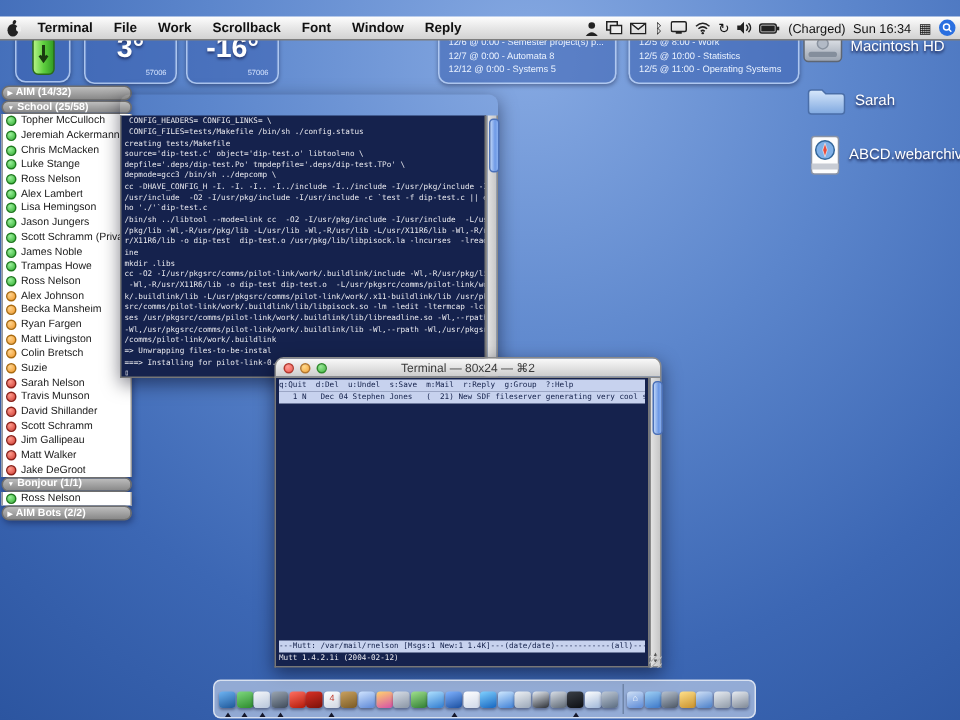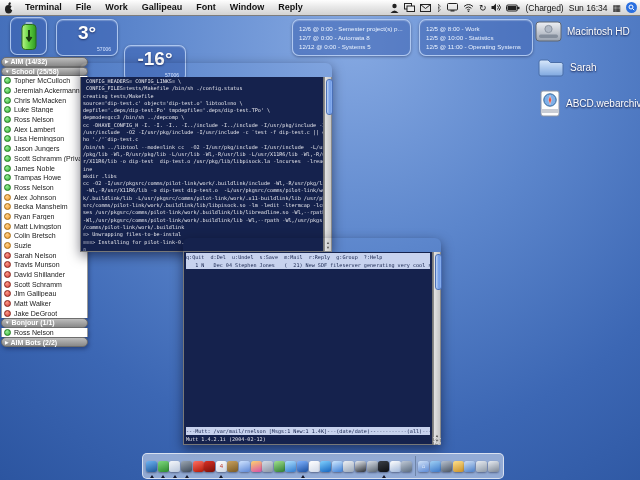--- a/index.html
+++ b/index.html
@@ -2,38 +2,38 @@
 <html><head>
 <meta charset="utf-8">
 <style>
   html,body{margin:0;padding:0;}
   body{width:640px;height:480px;overflow:hidden;position:relative;
        font-family:"Liberation Sans",sans-serif;-webkit-font-smoothing:antialiased;}
   .desktop{position:absolute;inset:0;
        background:radial-gradient(circle at 55% 8%, #86a9e2 0%, #5c86cc 38%, #3c67b4 72%, #2c55a0 100%);}
 
   
-  .menubar{position:absolute;top:0;left:0;right:0;height:15px;z-index:40;
+  .menubar{position:absolute;top:11px;left:0;right:0;height:15px;z-index:40;
        background:linear-gradient(#fefefe,#e9e9e9 45%,#d2d2d2);border-bottom:1px solid #7d7d7d;
        display:flex;align-items:center;font-size:9px;color:#111;text-align:center;}
   .apple{width:18px;display:flex;justify-content:center;align-items:center;}
   .menu-item{padding:0 7px;line-height:15px;font-weight:bold;}
   .menu-item.app-menu{font-weight:bold;}
   .menu-status{margin-left:auto;display:flex;align-items:center;gap:5px;padding-right:3px;}
   .mb-ico{display:flex;align-items:center;justify-content:center;}
   .mb-txt{font-size:8.5px;color:#111;}
   .spotlight{width:11px;height:11px;border-radius:50%;background:#2a6fe0;display:flex;align-items:center;justify-content:center;}
 
   
   .widget{position:absolute;z-index:2;background:rgba(58,96,176,0.55);
        border:1px solid rgba(205,225,255,0.75);border-radius:7px;color:#fff;box-sizing:border-box;
        box-shadow:inset 0 1px 1px rgba(255,255,255,0.25), 0 1px 3px rgba(0,0,30,0.35);}
   .w-batt{left:10px;top:17px;width:37px;height:38px;display:flex;align-items:center;justify-content:center;}
   .w-temp1{left:56px;top:19px;width:62px;height:37px;}
-  .w-temp2{left:124px;top:19px;width:62px;height:37px;margin-top:26px;}
+  .w-temp2{left:124px;top:19px;width:62px;height:37px;}
   .w-date{left:192px;top:19px;width:91px;height:37px;display:flex;align-items:center;justify-content:center;}
   .w-sched1{left:292px;top:19px;width:119px;height:37px;padding:4px 6px;}
   .w-sched2{left:419px;top:19px;width:114px;height:37px;padding:4px 6px;}
   .temp{font-size:19px;font-weight:bold;text-align:center;margin-top:2px;text-shadow:0 1px 2px rgba(0,0,40,0.55);}
   .station{position:absolute;right:6px;bottom:3px;font-size:5px;color:#d6e4ff;}
   .bigdate{font-size:19px;font-weight:bold;text-shadow:0 1px 2px rgba(0,0,40,0.55);}
   .sched-line{font-size:6.2px;line-height:9px;color:#eaf2ff;white-space:nowrap;overflow:hidden;}
 
   
   .buddy-window{position:absolute;left:1px;top:57px;width:87px;z-index:3;font-size:7px;
@@ -105,21 +105,21 @@
       <svg width="10" height="12" viewBox="0 0 10 12">
         <ellipse cx="4.6" cy="7.2" rx="3.6" ry="4.2" fill="#222"></ellipse>
         <circle cx="8.6" cy="6.2" r="1.9" fill="#ededed"></circle>
         <ellipse cx="5.6" cy="1.8" rx="1.1" ry="1.5" fill="#222" transform="rotate(30 5.6 1.8)"></ellipse>
       </svg>
     </span>
     <span style="display:flex;">
         <span class="menu-item app-menu">Terminal</span>
         <span class="menu-item">File</span>
         <span class="menu-item">Work</span>
-        <span class="menu-item">Gallipeau</span>
+        <span class="menu-item">Scrollback</span>
         <span class="menu-item">Font</span>
         <span class="menu-item">Window</span>
         <span class="menu-item">Reply</span>
       </span>
     <span class="menu-status">
       <span class="mb-ico">
         <svg width="9" height="10">
             <circle cx="4.5" cy="3" r="2.2" fill="#222"></circle>
             <path d="M0.5 10 q4 -5 8 0 z" fill="#222"></path>
           </svg>
@@ -370,20 +370,28 @@
           <div class="term-line">▯</div>
         </div>
     </div>
     <div class="term-scroll">
       <div class="thumb"></div>
       <div class="scroll-arrows">▲<br>▼</div>
     </div>
   </div>
 
   <div class="window" id="term2">
+    <div class="titlebar">
+      <span class="tl-buttons">
+        <span class="tl close"></span>
+        <span class="tl min"></span>
+        <span class="tl zoom"></span>
+      </span>
+      <span class="wtitle">Terminal — 80x24 — ⌘2</span>
+    </div>
     <div class="term-body mutt">
       <div class="mutt-col">
         <div class="term-line rev">q:Quit  d:Del  u:Undel  s:Save  m:Mail  r:Reply  g:Group  ?:Help</div>
         <div class="term-line rev">   1 N   Dec 04 Stephen Jones   (  21) New SDF fileserver generating very cool s</div>
         <div class="mutt-fill"></div>
         <div class="term-line rev">---Mutt: /var/mail/rnelson [Msgs:1 New:1 1.4K]---(date/date)------------(all)---</div>
         <div class="term-line">Mutt 1.4.2.1i (2004-02-12)</div>
       </div>
     </div>
     <div class="term-scroll">

